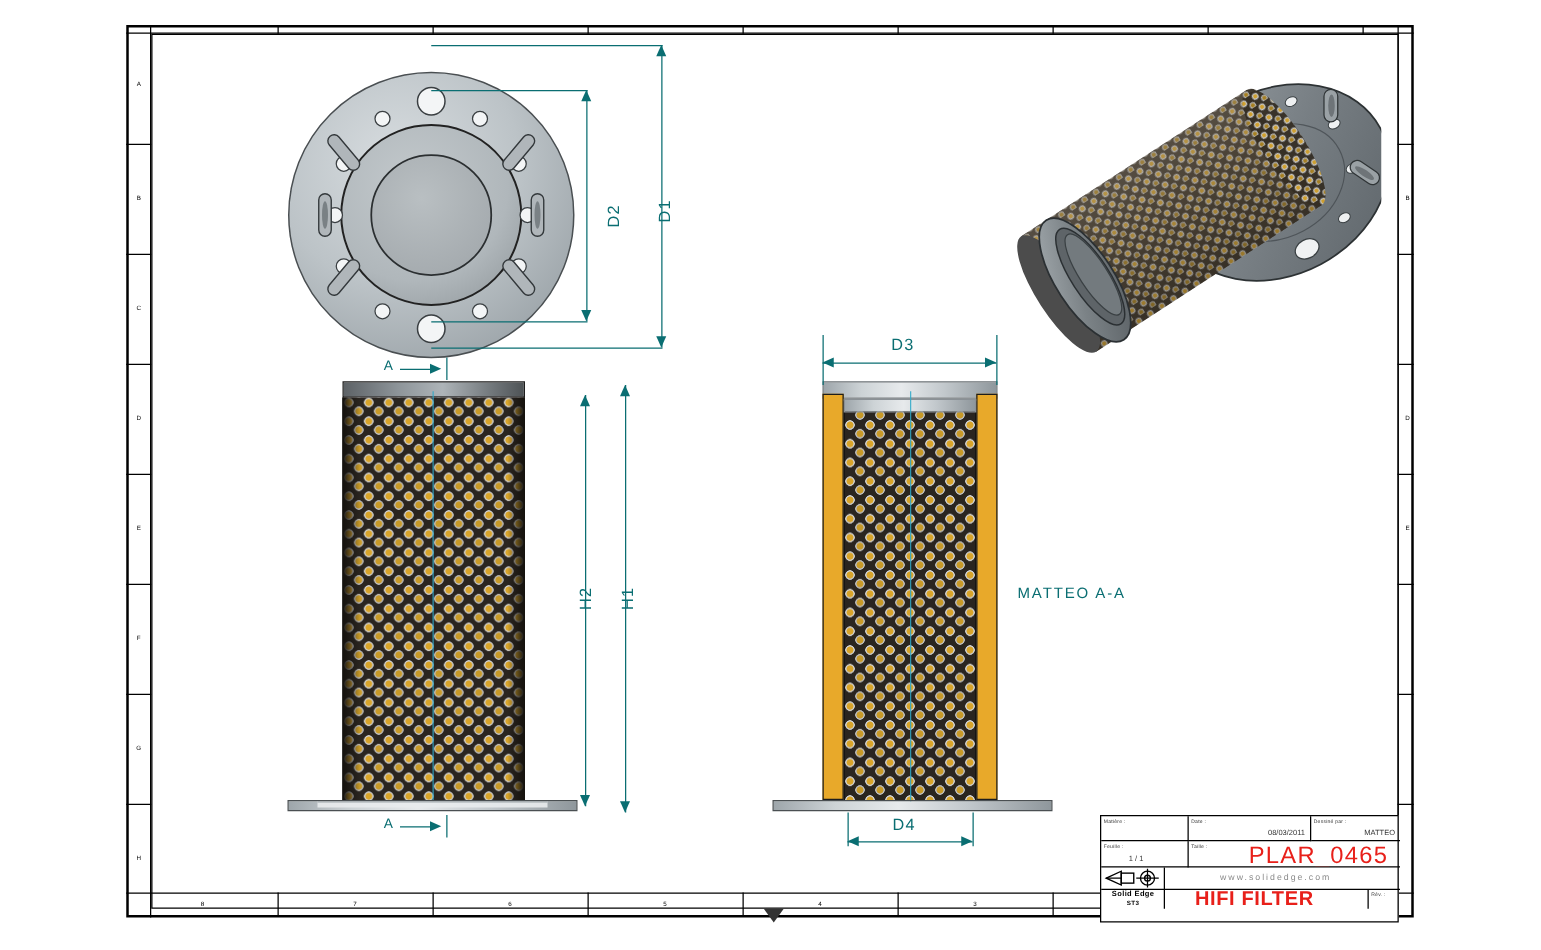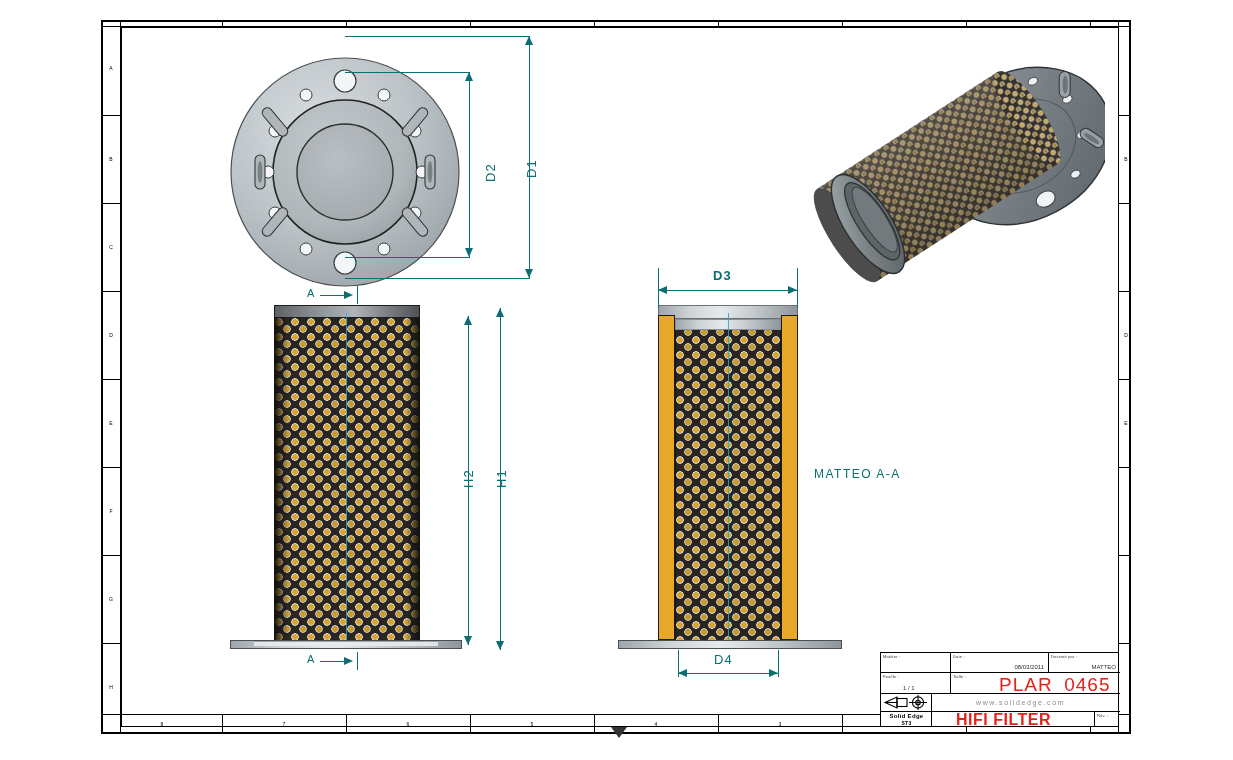--- a/index.html
+++ b/index.html
@@ -37,21 +37,21 @@
   .dim-lbl{position:absolute;color:#0a6e72;font-family:"Liberation Sans",sans-serif;
       font-size:13px;letter-spacing:1px;white-space:nowrap;}
   .dim-lbl.vert{transform:rotate(-90deg);transform-origin:left top;}
   .arrow-r,.arrow-l,.arrow-u,.arrow-d{position:absolute;width:0;height:0;}
   .arrow-r{border-top:4px solid transparent;border-bottom:4px solid transparent;border-left:9px solid #0a6e72;}
   .arrow-l{border-top:4px solid transparent;border-bottom:4px solid transparent;border-right:9px solid #0a6e72;}
   .arrow-u{border-left:4px solid transparent;border-right:4px solid transparent;border-bottom:9px solid #0a6e72;}
   .arrow-d{border-left:4px solid transparent;border-right:4px solid transparent;border-top:9px solid #0a6e72;}
 
   
-  #titleblock{position:absolute;left:880px;top:652px;width:239px;height:75px;
+  #titleblock{position:absolute;left:880px;top:652px;width:239px;height:86px;
       border:1px solid #000;box-sizing:border-box;background:#fff;}
   #titleblock .cell{position:absolute;box-sizing:border-box;border-right:1px solid #000;
       border-bottom:1px solid #000;overflow:hidden;}
   .tb-cap{position:absolute;left:2px;top:1px;font-size:4px;color:#333;letter-spacing:.2px;}
   .tb-val{position:absolute;font-size:6px;color:#333;}
   .tb-part{font-size:19px;color:#e8201a;letter-spacing:1px;font-family:"Liberation Sans",sans-serif;}
   .tb-url{font-size:7px;color:#8a8a8a;letter-spacing:1.6px;}
   .tb-brand{font-size:16px;color:#e8201a;font-weight:bold;letter-spacing:.5px;}
   .tb-se{font-size:6px;font-weight:bold;color:#000;letter-spacing:.3px;}
 
@@ -361,21 +361,21 @@
 
     <div class="steel" style="position:absolute;left:-2px;top:335px;width:224px;height:9px;border:1px solid #4a4f52;box-sizing:border-box;"></div>
   </div>
 
   <div>
     <div class="dim-line" style="left:658px;top:290px;width:139px;height:1px;"></div>
     <div class="arrow-l" style="left:658px;top:286px;"></div>
     <div class="arrow-r" style="left:788px;top:286px;"></div>
     <div class="dim-line" style="left:658px;top:268px;width:1px;height:40px;"></div>
     <div class="dim-line" style="left:797px;top:268px;width:1px;height:40px;"></div>
-    <div class="dim-lbl" style="left:713px;top:268px;font-weight:bold;">D3</div>
+    <div class="dim-lbl" style="left:713px;top:268px;">D3</div>
   </div>
 
   <div>
     <div class="dim-line" style="left:678px;top:673px;width:100px;height:1px;"></div>
     <div class="arrow-l" style="left:678px;top:669px;"></div>
     <div class="arrow-r" style="left:769px;top:669px;"></div>
     <div class="dim-line" style="left:678px;top:650px;width:1px;height:27px;"></div>
     <div class="dim-line" style="left:778px;top:650px;width:1px;height:27px;"></div>
     <div class="dim-lbl" style="left:714px;top:652px;">D4</div>
   </div>

